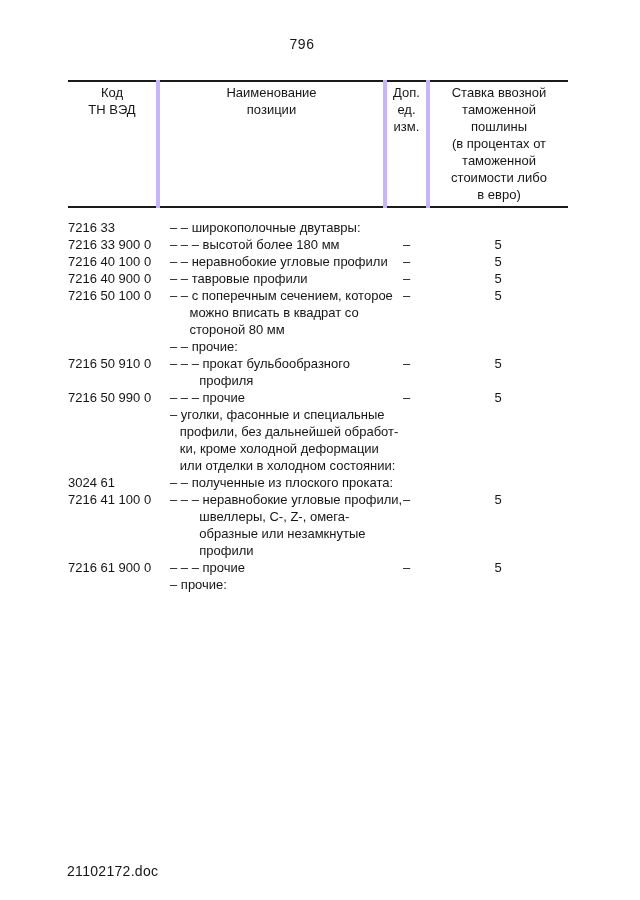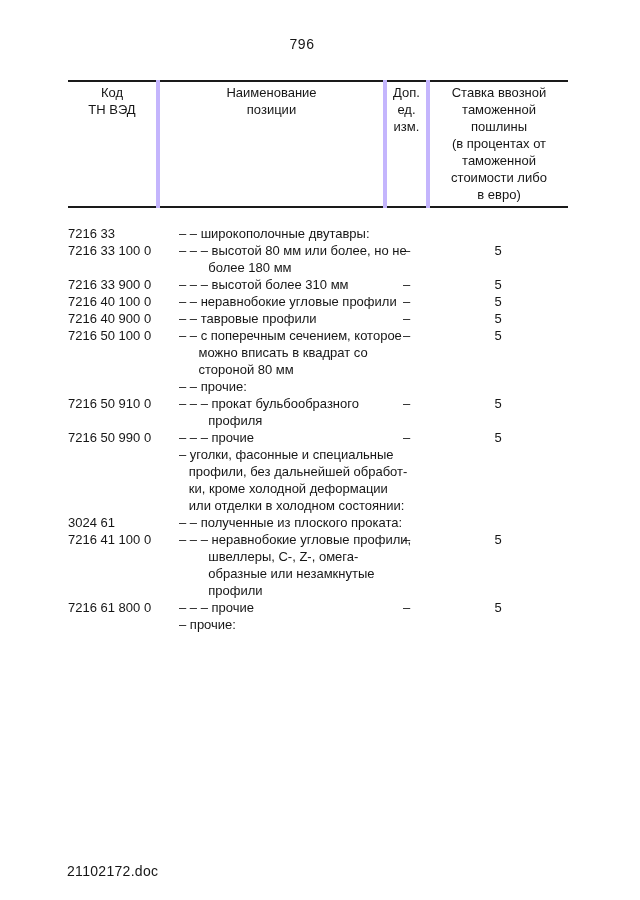--- a/index.html
+++ b/index.html
@@ -40,27 +40,27 @@
     border-bottom: 2px solid #1a1a1a;
     padding: 2px 1px 3px;
   }
   table.tariff th + th { border-left: 4px solid #c4b5fd; }
   table.tariff td {
     font-size: 13px;
     line-height: 17px;
     vertical-align: top;
     padding: 0;
   }
-  table.tariff tr.first td { padding-top: 17px; }
+  table.tariff tr.first td { padding-top: 11px; }
   td.code { padding-left: 7px; white-space: nowrap; overflow: visible; }
   td.desc { overflow: visible; }
   td.desc .di {
     white-space: pre-line;
     width: 237px;
-    margin-left: 21px;
+    margin-left: 12px;
   }
   .ind1 { padding-left: 9.8px;  text-indent: -9.8px; }
   .ind2 { padding-left: 19.5px; text-indent: -19.5px; }
   .ind3 { padding-left: 29.3px; text-indent: -29.3px; }
   td.unit { text-align: center; }
   td.rate { text-align: center; }
   .doc-footer {
     position: absolute;
     left: 67px; top: 863px;
     font-size: 14px;
@@ -102,32 +102,23 @@
     <tbody>
       <tr class="first">
         <td class="code">7216 33</td>
         <td class="desc">
             <div class="di ind2">– – широкополочные двутавры:</div>
           </td>
         <td class="unit"></td>
         <td class="rate"></td>
       </tr>
       <tr>
-        <td class="code">7216 33 100 0</td>
-        <td class="desc">
-            <div class="di ind3">– – – высотой 80 мм или более, но не
-более 180 мм</div>
-          </td>
-        <td class="unit">–</td>
-        <td class="rate">5</td>
-      </tr>
-      <tr>
         <td class="code">7216 33 900 0</td>
         <td class="desc">
-            <div class="di ind3">– – – высотой более 310 мм</div>
+            <div class="di ind3">– – – высотой более 180 мм</div>
           </td>
         <td class="unit">–</td>
         <td class="rate">5</td>
       </tr>
       <tr>
         <td class="code">7216 40 100 0</td>
         <td class="desc">
             <div class="di ind2">– – неравнобокие угловые профили</div>
           </td>
         <td class="unit">–</td>
@@ -200,21 +191,21 @@
         <td class="desc">
             <div class="di ind3">– – – неравнобокие угловые профили,
 швеллеры, C-, Z-, омега-
 образные или незамкнутые
 профили</div>
           </td>
         <td class="unit">–</td>
         <td class="rate">5</td>
       </tr>
       <tr>
-        <td class="code">7216 61 800 0</td>
+        <td class="code">7216 61 900 0</td>
         <td class="desc">
             <div class="di ind3">– – – прочие</div>
           </td>
         <td class="unit">–</td>
         <td class="rate">5</td>
       </tr>
       <tr>
         <td class="code"></td>
         <td class="desc">
             <div class="di ind1">– прочие:</div>

